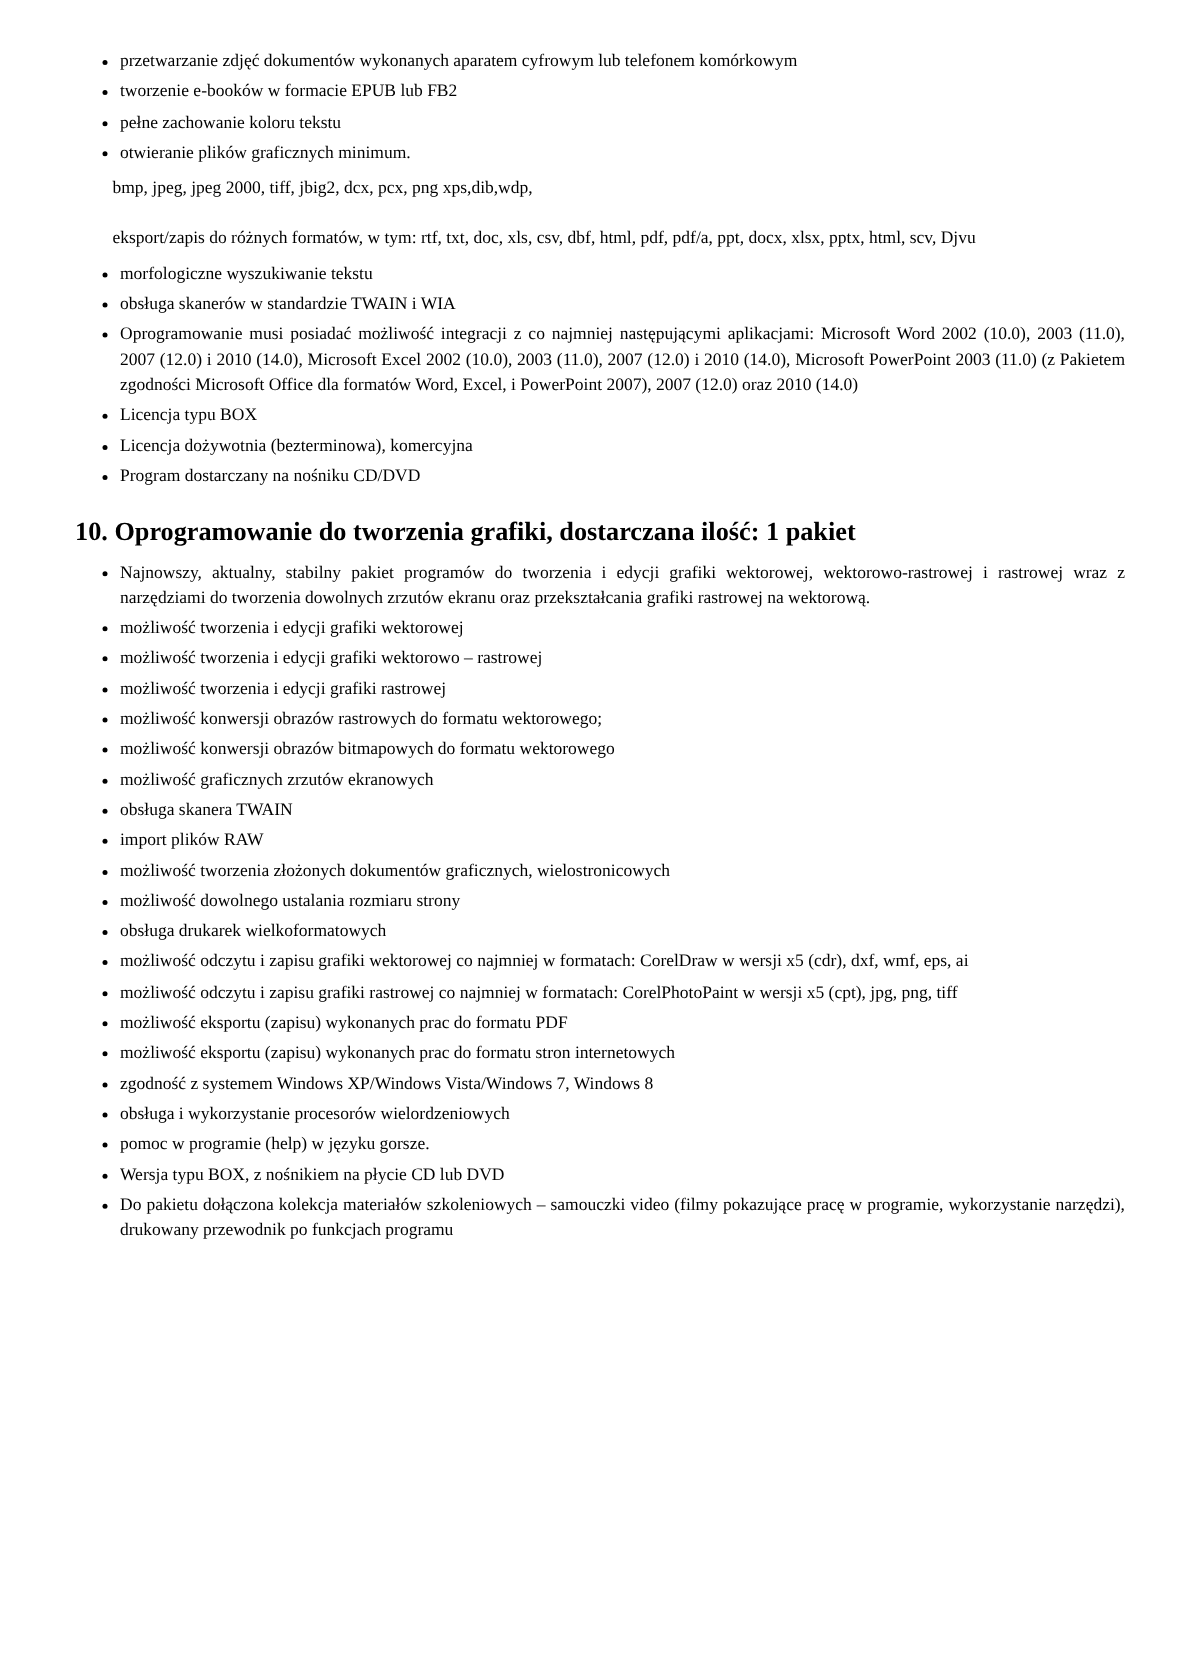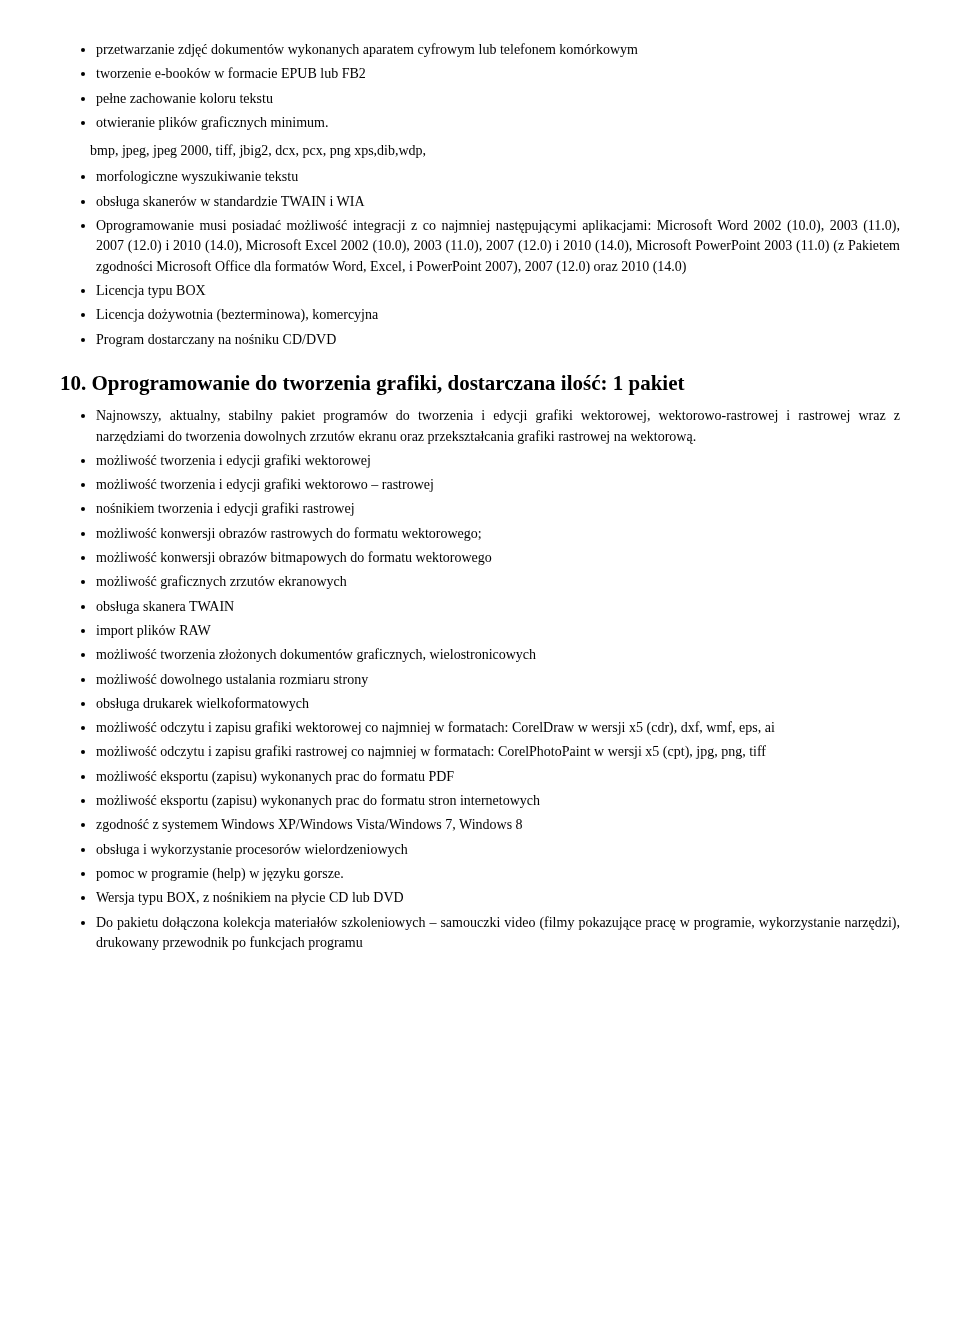--- a/index.html
+++ b/index.html
@@ -22,21 +22,21 @@
     ul {
       margin-left: 36px;
       margin-bottom: 8px;
     }
     ul li {
       margin-bottom: 4px;
       text-align: justify;
     }
     p {
       text-align: justify;
-      margin-bottom: 6px;
+      margin-bottom: 20px;
     }
     .section-heading {
       font-weight: bold;
       font-size: 21px;
       margin-top: 18px;
       margin-bottom: 8px;
     }
     .intro-text {
       margin-left: 0;
       margin-bottom: 6px;
@@ -49,40 +49,43 @@
 <div class="content-area">
 
   <ul>
     <li>przetwarzanie zdjęć dokumentów wykonanych aparatem cyfrowym lub telefonem komórkowym</li>
     <li>tworzenie e-booków w formacie EPUB lub FB2</li>
     <li>pełne zachowanie koloru tekstu</li>
     <li>otwieranie plików graficznych minimum.</li>
   </ul>
 
   <p style="margin-left: 30px;">bmp, jpeg, jpeg 2000, tiff,  jbig2, dcx, pcx, png xps,dib,wdp,</p>
+  <ul style="list-style: none; margin-left: 30px;">
+    <li>eksport/zapis do różnych formatów, w tym: rtf, txt, doc, xls, csv, dbf, html, pdf, pdf/a, ppt, docx, xlsx, pptx, html, scv, Djvu</li>
+  </ul>
 
   <ul>
     <li>morfologiczne wyszukiwanie tekstu</li>
     <li>obsługa skanerów w standardzie TWAIN i WIA</li>
     <li>Oprogramowanie musi posiadać możliwość integracji z co najmniej następującymi aplikacjami: Microsoft Word 2002 (10.0), 2003 (11.0), 2007 (12.0) i 2010 (14.0), Microsoft Excel 2002 (10.0), 2003 (11.0), 2007 (12.0) i 2010 (14.0), Microsoft PowerPoint 2003 (11.0) (z Pakietem zgodności Microsoft Office dla formatów Word, Excel, i PowerPoint 2007), 2007 (12.0) oraz 2010 (14.0)</li>
     <li>Licencja typu BOX</li>
     <li>Licencja dożywotnia (bezterminowa), komercyjna</li>
     <li>Program dostarczany na nośniku CD/DVD</li>
   </ul>
 
   <p class="section-heading">
     <span>10.</span><span> Oprogramowanie do tworzenia grafiki, dostarczana ilość: 1 pakiet</span>
   </p>
 
 
   <ul>
     <li>Najnowszy, aktualny, stabilny pakiet programów do tworzenia i edycji grafiki wektorowej, wektorowo-rastrowej i rastrowej wraz z narzędziami do tworzenia dowolnych zrzutów ekranu oraz przekształcania grafiki rastrowej na wektorową.</li>
     <li>możliwość tworzenia i edycji grafiki wektorowej</li>
     <li>możliwość tworzenia i edycji grafiki wektorowo – rastrowej</li>
-    <li>nośnikiem tworzenia i edycji grafiki rastrowej</li>
+    <li>możliwość tworzenia i edycji grafiki rastrowej</li>
     <li>możliwość konwersji obrazów rastrowych do formatu wektorowego;</li>
     <li>możliwość konwersji obrazów bitmapowych do formatu wektorowego</li>
     <li>możliwość graficznych zrzutów ekranowych</li>
     <li>obsługa skanera TWAIN</li>
     <li>import plików RAW</li>
     <li>możliwość tworzenia złożonych dokumentów graficznych, wielostronicowych</li>
     <li>możliwość dowolnego ustalania rozmiaru strony</li>
     <li>obsługa drukarek wielkoformatowych</li>
     <li>możliwość odczytu i zapisu grafiki wektorowej co najmniej w formatach: CorelDraw w wersji x5 (cdr), dxf, wmf, eps, ai</li>
     <li>możliwość odczytu i zapisu grafiki rastrowej co najmniej w formatach: CorelPhotoPaint w wersji x5 (cpt), jpg, png, tiff</li>

